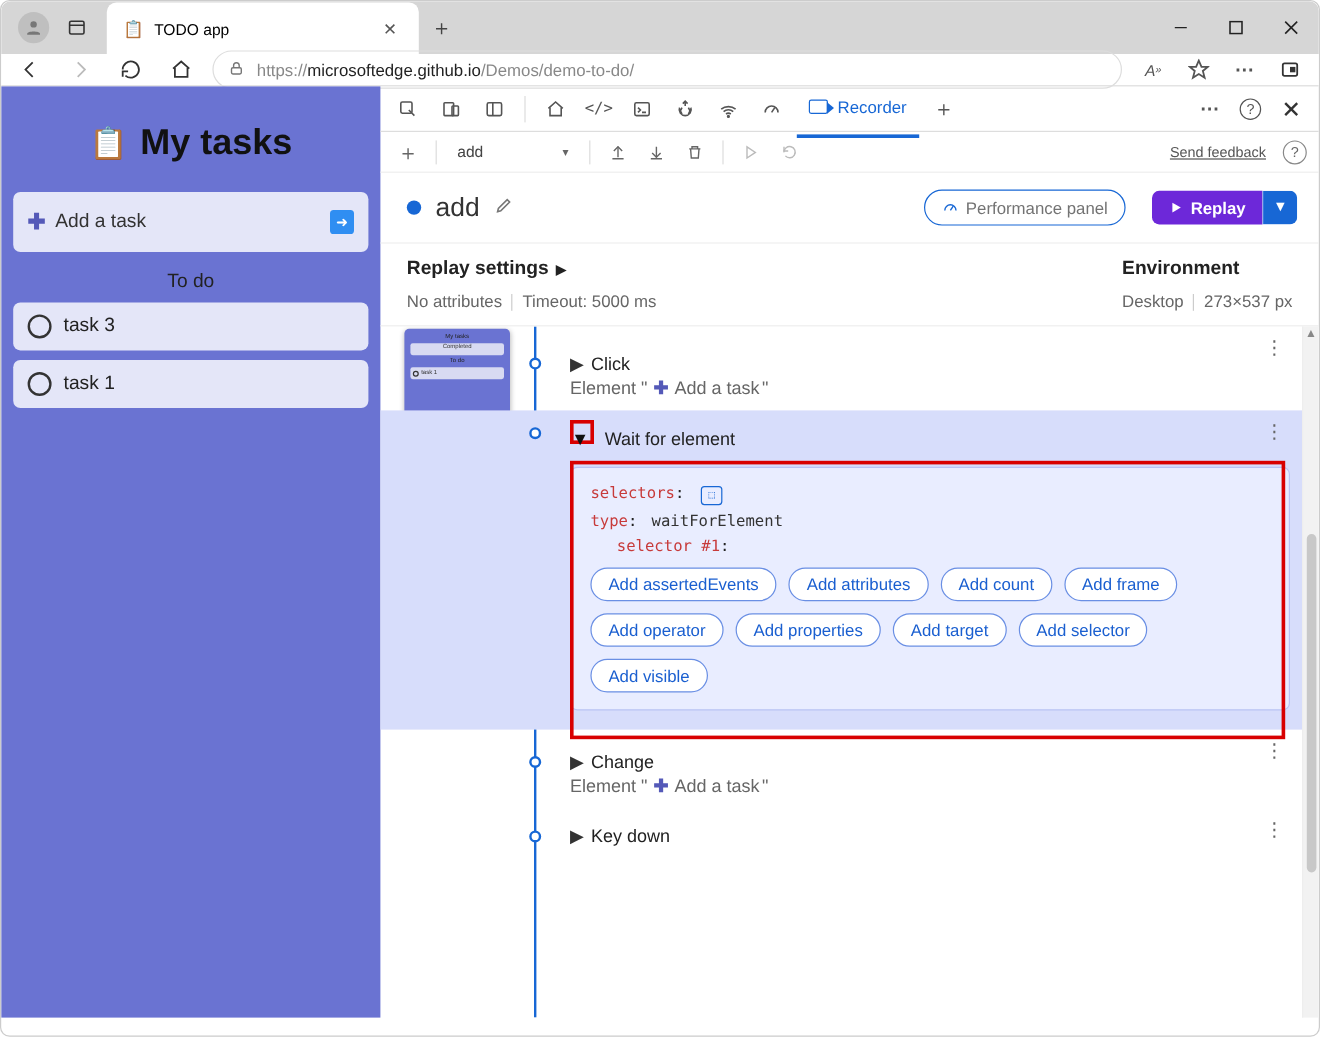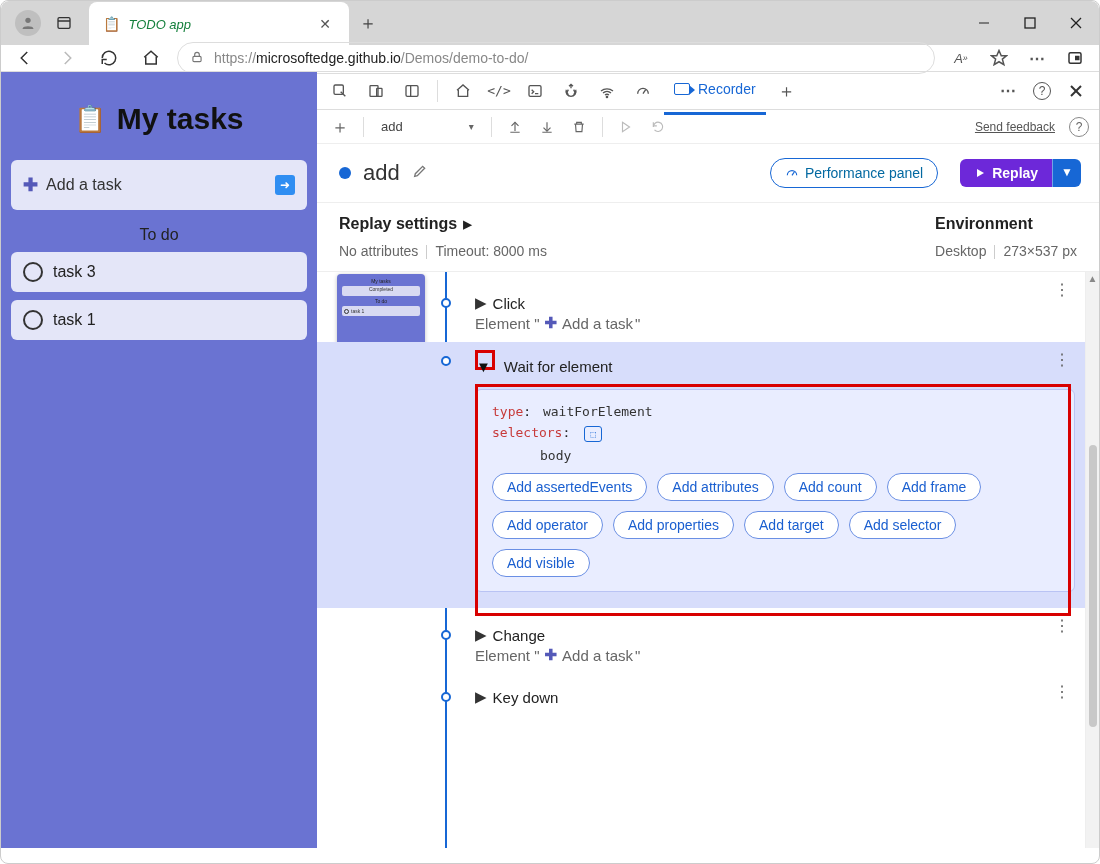--- a/index.html
+++ b/index.html
@@ -25,21 +25,21 @@
     background: #bfbfbf; margin: 0 10px;
     display: flex; align-items: center; justify-content: center;
     color: #666;
   }
   .titlebar .sidebar-btn {
     width: 26px; height: 26px; margin-right: 12px;
     display:flex;align-items:center;justify-content:center;color:#333;
   }
   .tab { display:flex;align-items:center;gap:8px;height:44px;background:#fff;padding:0 14px;border-radius:8px 8px 0 0;min-width:260px;margin-top:2px;}
   .tab .favicon { font-size:14px; }
-  .tab .tab-title { font-size:13px; color:#15803d; flex:1;font-style:italic;}
+  .tab .tab-title { font-size:13px; color:#000000; flex:1;}
   .tab .close-x { color:#555;font-size:14px;padding:2px 4px;}
   .newtab { display:flex;align-items:center;justify-content:center;width:38px;height:38px;color:#444;font-size:18px;}
   .wincontrols { margin-left:auto;display:flex;gap:0;}
   .wincontrols div { width:46px;height:44px;display:flex;align-items:center;justify-content:center;color:#222;font-size:13px;}
 
   .addrbar {display:flex;align-items:center;gap:10px;height:27px;padding:0 8px;border-bottom:1px solid #ddd;background:#fff;}
   .nav-btn {width:32px;height:32px;display:flex;align-items:center;justify-content:center;color:#333;border-radius:6px;}
   .nav-btn.dis{color:#bbb;}
   .url-bar {flex:1;display:flex;align-items:center;gap:10px;height:32px;border:1px solid #ddd;border-radius:16px;padding:0 12px;color:#666;font-size:14px;}
   .url-bar .lock{color:#777;}
@@ -74,21 +74,21 @@
   .rec-toolbar .sep{width:1px;height:20px;background:#ddd;margin:0 4px;}
   .rec-toolbar .tb-ic{width:26px;height:26px;display:flex;align-items:center;justify-content:center;color:#666;}
   .rec-toolbar .dis{color:#bbb;}
   .sendfb{margin-left:auto;font-size:12px;color:#555;text-decoration:underline;margin-right:8px;}
   .rec-toolbar .help{width:20px;height:20px;border:1px solid #888;border-radius:50%;display:flex;align-items:center;justify-content:center;font-size:12px;color:#666;}
 
   .rec-header{display:flex;align-items:center;padding:14px 18px 14px 22px;border-bottom:1px solid #eee;gap:12px;}
   .rec-dot{width:12px;height:12px;background:#1767d5;border-radius:50%;}
   .rec-name{font-size:22px;color:#333;}
   .pencil{color:#777;}
-  .perf-btn{display:flex;align-items:center;gap:6px;border:1px solid #1767d5;color:#0369a1;background:#fff;padding:6px 14px;border-radius:18px;font-size:14px;}
+  .perf-btn{display:flex;align-items:center;gap:6px;border:1px solid #1767d5;color:#737373;background:#fff;padding:6px 14px;border-radius:18px;font-size:14px;}
   .replay-grp{display:flex;margin-left:10px;}
   .replay-btn{display:flex;align-items:center;gap:6px;background:#6d28d9;color:#fff;padding:6px 14px;border-radius:6px 0 0 6px;font-size:14px;font-weight:600;}
   .replay-dd{background:#1767d5;color:#fff;padding:6px 8px;border-left:1px solid rgba(255,255,255,.4);border-radius:0 6px 6px 0;font-size:12px;}
   .hdr-spacer{flex:1;}
 
   .settings-row{display:flex;padding:12px 22px;gap:60px;border-bottom:1px solid #eee;font-size:14px;}
   .settings-left .title{font-size:16px;font-weight:600;margin-bottom:10px;display:flex;align-items:center;gap:6px;}
   .settings-left .sub{color:#666;font-size:14px;}
   .settings-left .sub .sep{display:inline-block;width:1px;height:14px;background:#ccc;margin:0 8px;vertical-align:middle;}
   .settings-right{margin-left:auto;text-align:left;}
@@ -387,21 +387,21 @@
         <div class="replay-dd">▼</div>
       </div>
     </div>
 
     <div class="settings-row">
       <div class="settings-left">
         <div class="title">
             <span>Replay settings</span>
             <span style="font-size:11px;">▶</span>
           </div>
-        <div class="sub"><span>No attributes</span><span class="sep"></span><span>Timeout: 8000 ms</span></div>
+        <div class="sub"><span>No attributes</span><span class="sep"></span><span>Timeout: 5000 ms</span></div>
       </div>
       <div class="settings-right">
         <div class="title">Environment</div>
         <div class="sub"><span>Desktop</span><span class="sep"></span><span>273×537 px</span></div>
       </div>
     </div>
 
     <div class="timeline-wrap">
       <div class="timeline">
         <div class="vline"></div>
@@ -430,23 +430,23 @@
         <div class="step step-expanded">
           <span class="s-dot"></span>
           <span class="red-tri"></span>
           <div class="step-head" style="margin-left:22px;">
               <span class="arrow" style="position:relative;left:-21px;">▼</span>
               <span style="margin-left:-14px;">Wait for element</span>
             </div>
           <span class="kebab">⋮</span>
 
           <div class="step-panel">
+            <div class="kv"><span class="k">selectors</span>: <span class="ic-pick">⬚</span></div>
             <div class="kv"><span class="k">type</span>: <span class="v">waitForElement</span></div>
-            <div class="kv"><span class="k">selectors</span>: <span class="ic-pick">⬚</span></div>
-            <div class="kv ind2"><span class="v">body</span></div>
+            <div class="kv ind1"><span class="k">selector #1</span>:</div>
             <div class="chips">
               <span class="chip">Add assertedEvents</span>
               <span class="chip">Add attributes</span>
               <span class="chip">Add count</span>
               <span class="chip">Add frame</span>
               <span class="chip">Add operator</span>
               <span class="chip">Add properties</span>
               <span class="chip">Add target</span>
               <span class="chip">Add selector</span>
               <span class="chip">Add visible</span>

